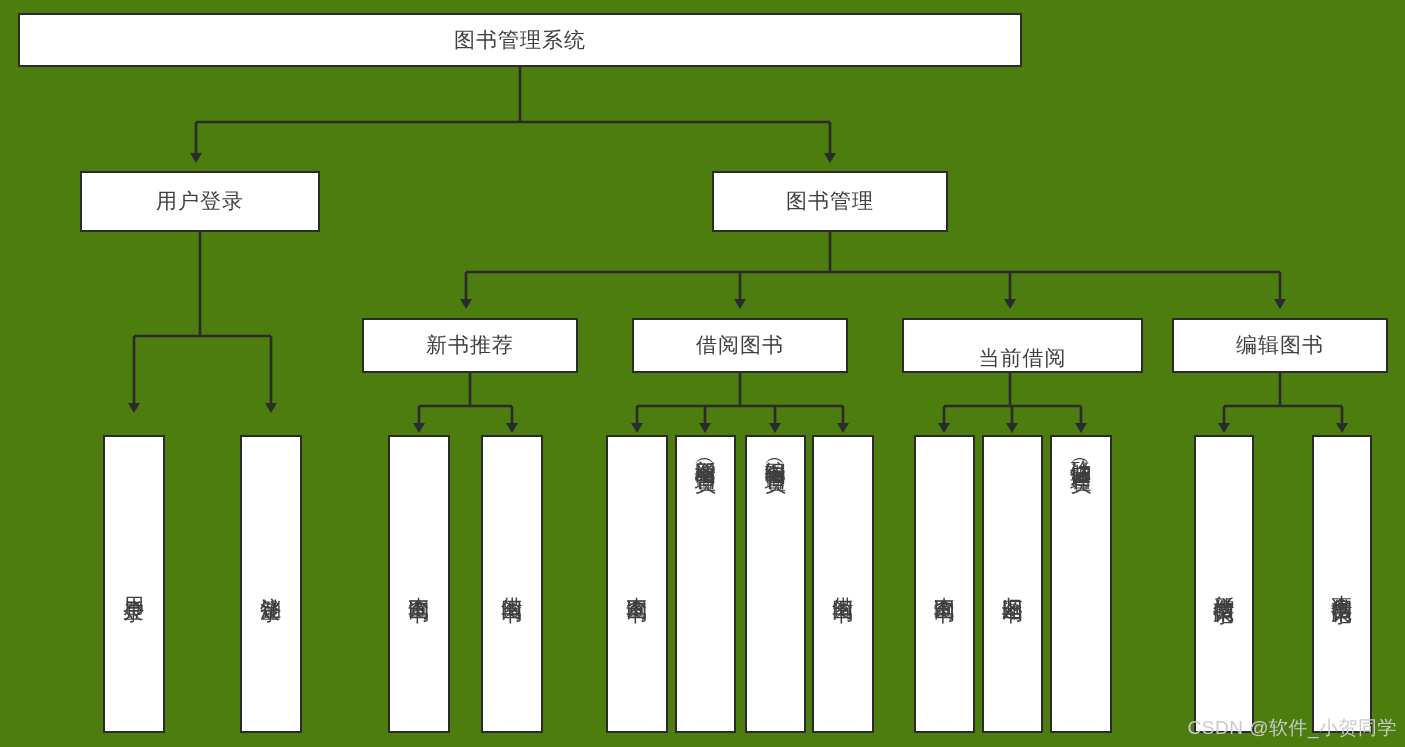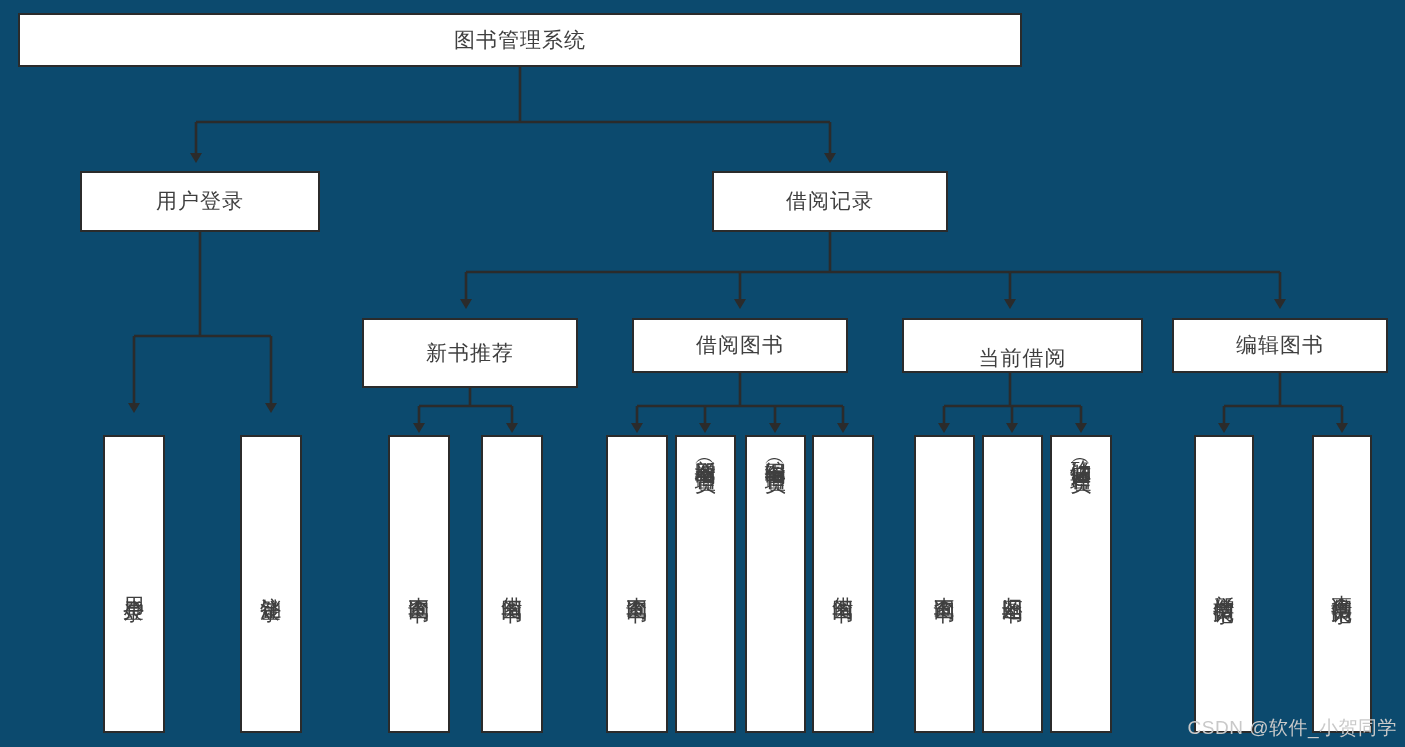--- a/index.html
+++ b/index.html
@@ -7,21 +7,21 @@
     padding: 0;
     background: #ffffff;
   }
   body {
     font-family: "Liberation Sans", "DejaVu Sans", sans-serif;
   }
   #canvas {
     position: relative;
     width: 1405px;
     height: 747px;
-    background: #0c4a6e;
+    background: #4d7c0f;
     overflow: hidden;
   }
   #edges {
     position: absolute;
     left: 0;
     top: 0;
     width: 1405px;
     height: 747px;
     pointer-events: none;
   }
@@ -126,24 +126,24 @@
   </svg>
 
   <div class="node" style="left:18px; top:13px; width:1004px; height:54px;">
     <span class="label">图书管理系统</span>
   </div>
 
   <div class="node" style="left:80px; top:171px; width:240px; height:61px;">
     <span class="label">用户登录</span>
   </div>
   <div class="node" style="left:712px; top:171px; width:236px; height:61px;">
-    <span class="label">借阅记录</span>
+    <span class="label">图书管理</span>
   </div>
 
-  <div class="node" style="left:362px; top:318px; width:216px; height:70px;">
+  <div class="node" style="left:362px; top:318px; width:216px; height:55px;">
     <span class="label">新书推荐</span>
   </div>
   <div class="node" style="left:632px; top:318px; width:216px; height:55px;">
     <span class="label">借阅图书</span>
   </div>
   <div class="node" style="left:902px; top:318px; width:241px; height:55px;align-items:flex-end;">
     <span class="label">当前借阅</span>
   </div>
   <div class="node" style="left:1172px; top:318px; width:216px; height:55px;">
     <span class="label">编辑图书</span>

